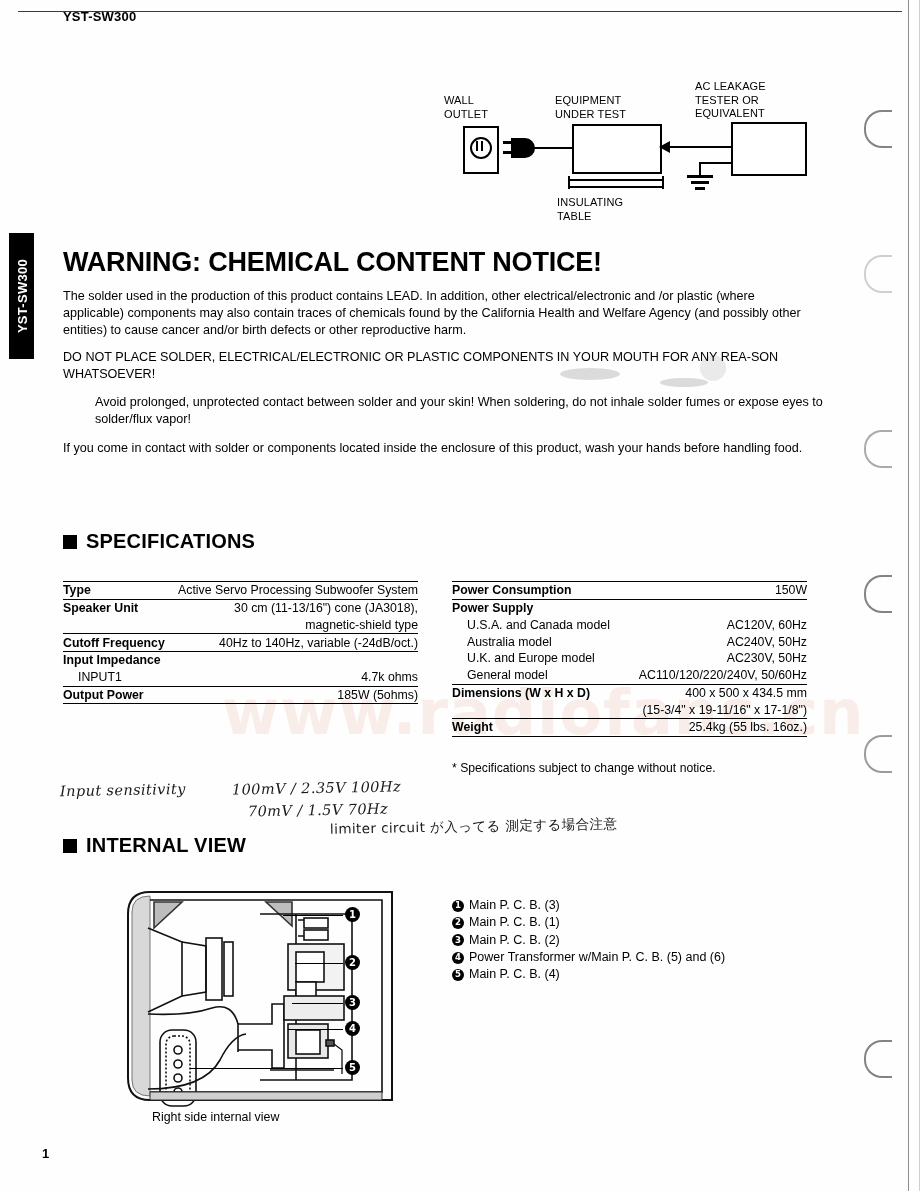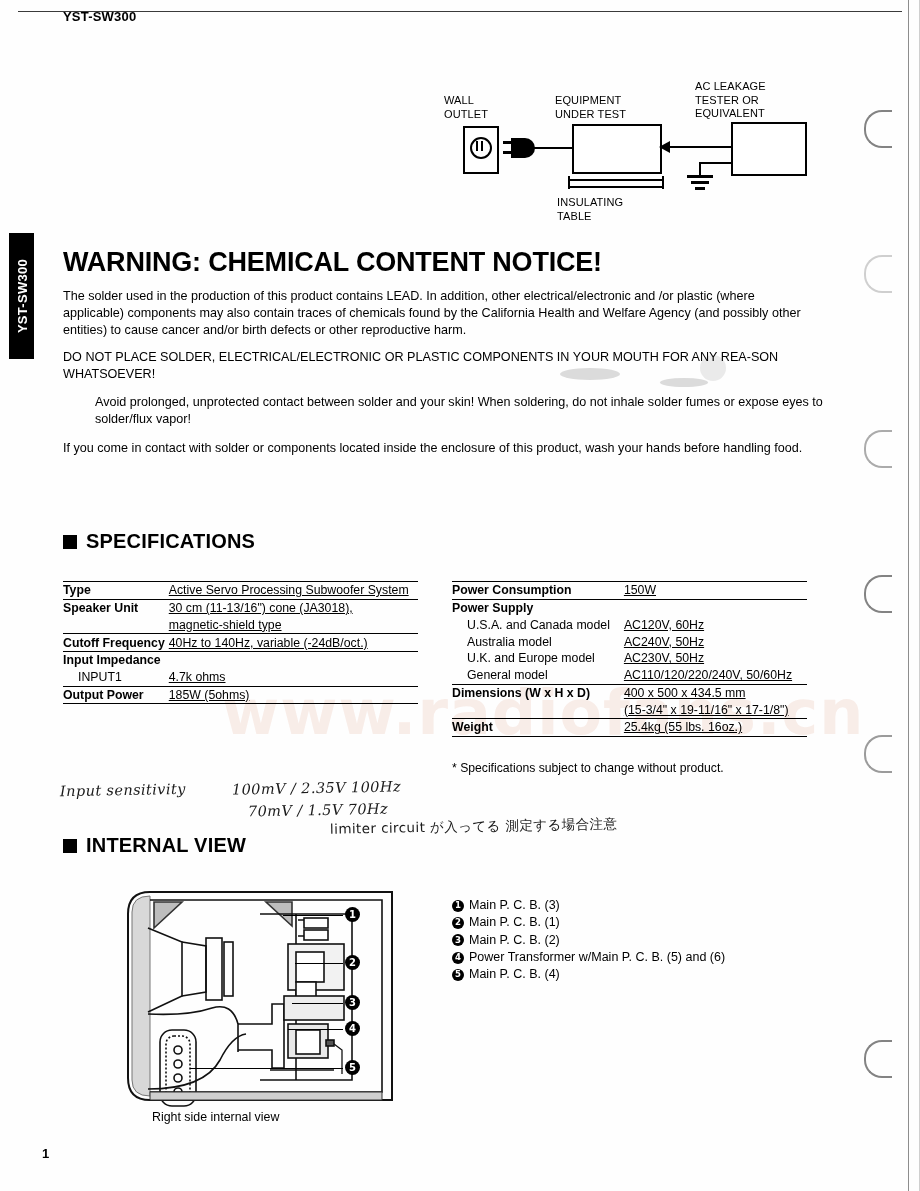--- a/index.html
+++ b/index.html
@@ -187,22 +187,21 @@
   .spec-tbl td.lbl {
     font-weight: bold;
     text-align: left;
   }
   .spec-tbl td.sub {
     font-weight: normal;
     text-align: left;
     padding-left: 15px;
   }
   .spec-tbl td.val {
-    text-align: left;
-    text-decoration: underline;
+    text-align: right;
   }
   .row-top td { border-top: 1.6px solid #000; }
   .row-thin td { border-top: 1px solid #000; }
   .row-bot td { border-bottom: 1.6px solid #000; }
   .note {
     position: absolute;
     font-size: 12.2px;
   }
 
   
@@ -420,21 +419,21 @@
           <td class="lbl"></td>
           <td class="val">(15-3/4" x 19-11/16" x 17-1/8")</td>
         </tr>
     <tr class="row-thin row-bot">
           <td class="lbl">Weight</td>
           <td class="val">25.4kg (55 lbs. 16oz.)</td>
         </tr>
   </tbody>
     </table>
 
-  <div class="note" style="left:452px; top:761px;">* Specifications subject to change without product.</div>
+  <div class="note" style="left:452px; top:761px;">* Specifications subject to change without notice.</div>
 
   <div class="hand" style="left:60px; top:782px;">Input sensitivity</div>
   <div class="hand" style="left:232px; top:780px;">100mV / 2.35V  100Hz</div>
   <div class="hand" style="left:248px; top:802px;">70mV / 1.5V    70Hz</div>
   <div class="hand cjk" style="left:330px; top:818px; font-size:13.5px;">limiter circuit が入ってる 測定する場合注意</div>
 
   <div class="sec-head" style="left:63px; top:834px;">
     <span class="bullet"></span>
     <span class="txt">INTERNAL VIEW</span>
   </div>

